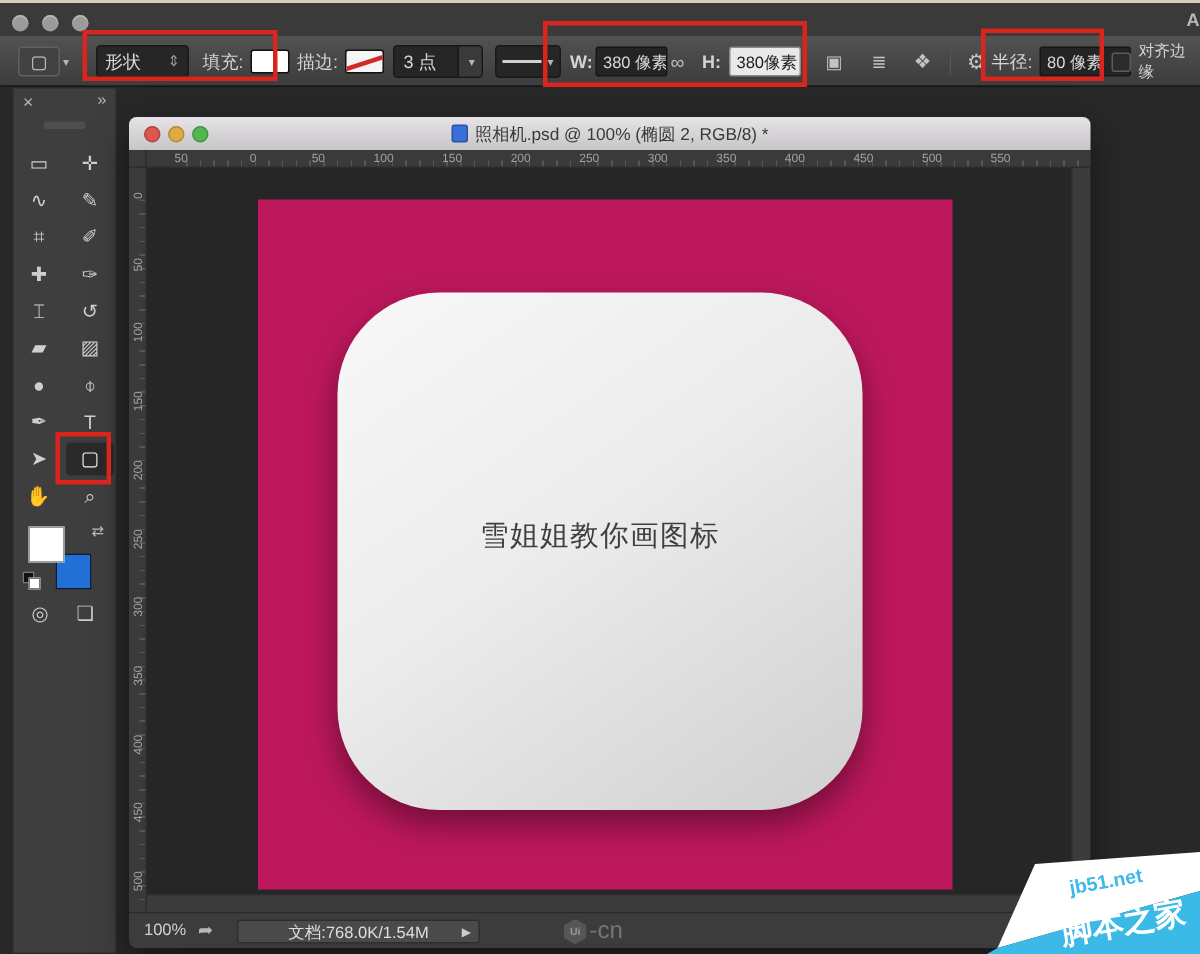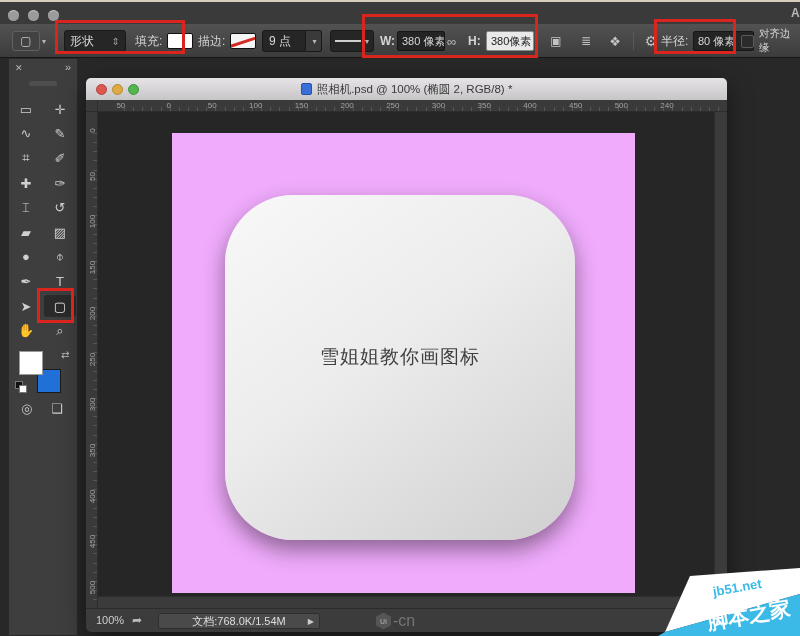--- a/index.html
+++ b/index.html
@@ -85,21 +85,21 @@
     background-size:100% 4px; background-position:26px bottom; background-repeat:no-repeat; }
   .ruler-h .rnum { position:absolute; top:1px; width:16px; text-align:right; font-size:8px; color:#a2a2a2; }
   .ruler-v { position:absolute; left:0; top:34px; width:12px; bottom:24px; background:#3a3a3a; border-right:1px solid #2c2c2c; overflow:hidden;
     background-image:repeating-linear-gradient(180deg,#565656 0 1px,transparent 1px 9.14px);
     background-size:4px 100%; background-position:right 21px; background-repeat:no-repeat; }
   .ruler-v .rnum { position:absolute; left:-4px; width:20px; text-align:center; font-size:8px; color:#a2a2a2; transform:rotate(-90deg); }
 
   .doc-content { position:absolute; left:12px; top:34px; right:0; bottom:24px; background:#262626; overflow:hidden; }
   .scroll-right { position:absolute; right:0; top:0; width:13px; bottom:12px; background:#3b3b3b; border-left:1px solid #2e2e2e; }
   .scroll-bottom { position:absolute; left:0; right:13px; bottom:0; height:12px; background:#3b3b3b; border-top:1px solid #2e2e2e; }
-  .canvas { position:absolute; left:74px; top:21px; width:463px; height:460px; background:#f0abfc; }
+  .canvas { position:absolute; left:74px; top:21px; width:463px; height:460px; background:#be185d; }
   .icon-square { position:absolute; left:53px; top:62px; width:350px; height:345px; border-radius:68px;
     background:linear-gradient(145deg,#f8f8f8 0%,#ececec 45%,#cfcfcf 100%);
     box-shadow:0 10px 22px rgba(0,0,0,.42);
     display:flex; flex-direction:column; align-items:center; justify-content:center; gap:14px; padding-bottom:22px; }
   .icon-line { font-size:19px; color:#3f3f3f; letter-spacing:1px; font-weight:500; }
 
   .doc-status { position:absolute; left:0; bottom:0; width:100%; height:24px; background:#3c3c3c; border-top:1px solid #2b2b2b; border-radius:0 0 5px 5px; }
   .st-zoom { position:absolute; left:10px; top:5px; font-size:11px; color:#cfcfcf; }
   .st-export { position:absolute; left:46px; top:4px; font-size:12px; color:#b9b9b9; }
   .st-inset { position:absolute; left:72px; top:4px; width:162px; height:16px; background:#4a4a4a; border:1px solid #2e2e2e; border-radius:2px;
@@ -140,21 +140,21 @@
     </div>
     <div class="ob mode-select">
       <span>形状</span>
       <span class="mode-arrows">⇕</span>
     </div>
     <div class="ob ob-label fill-label">填充:</div>
     <div class="fill-swatch"></div>
     <div class="ob ob-label stroke-label">描边:</div>
     <div class="stroke-swatch"></div>
     <div class="ob sw-field">
-      <span>9 点</span>
+      <span>3 点</span>
     </div>
     <div class="ob sw-dd">
       <span class="caret">▾</span>
     </div>
     <div class="ob style-dd">
       <span class="style-line"></span>
       <span class="caret">▾</span>
     </div>
     <div class="ob ob-label w-label">W:</div>
     <div class="ob dim-field w-field">
@@ -270,21 +270,21 @@
         <span class="rnum" style="left: 102.7px;">50</span>
         <span class="rnum" style="left: 148.4px;">100</span>
         <span class="rnum" style="left: 194.1px;">150</span>
         <span class="rnum" style="left: 239.8px;">200</span>
         <span class="rnum" style="left: 285.5px;">250</span>
         <span class="rnum" style="left: 331.2px;">300</span>
         <span class="rnum" style="left: 376.9px;">350</span>
         <span class="rnum" style="left: 422.6px;">400</span>
         <span class="rnum" style="left: 468.3px;">450</span>
         <span class="rnum" style="left: 514px;">500</span>
-        <span class="rnum" style="left: 559.7px;">240</span>
+        <span class="rnum" style="left: 559.7px;">550</span>
       </div>
     <div class="ruler-v" id="ruler-v">
         <span class="rnum" style="top: 14px;">0</span>
         <span class="rnum" style="top: 59.7px;">50</span>
         <span class="rnum" style="top: 105.4px;">100</span>
         <span class="rnum" style="top: 151.1px;">150</span>
         <span class="rnum" style="top: 196.8px;">200</span>
         <span class="rnum" style="top: 242.5px;">250</span>
         <span class="rnum" style="top: 288.2px;">300</span>
         <span class="rnum" style="top: 333.9px;">350</span>

